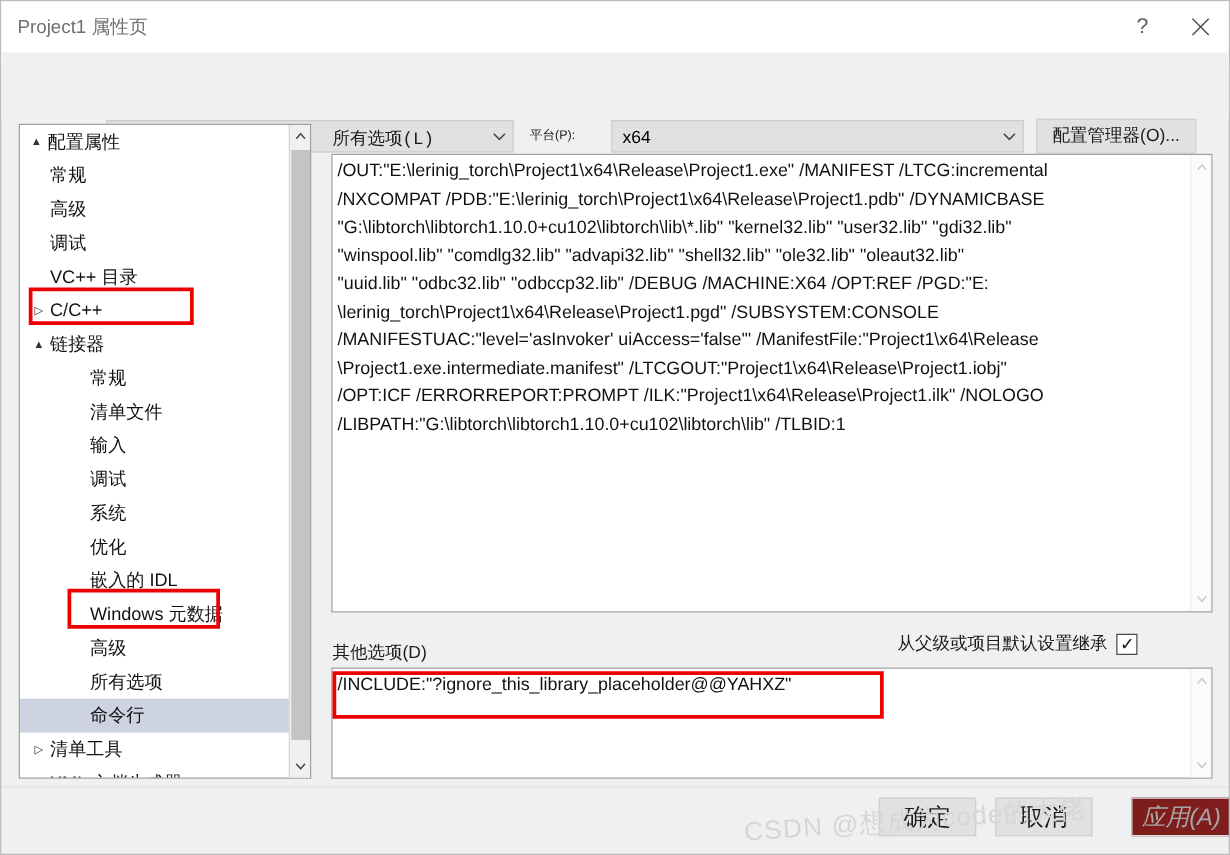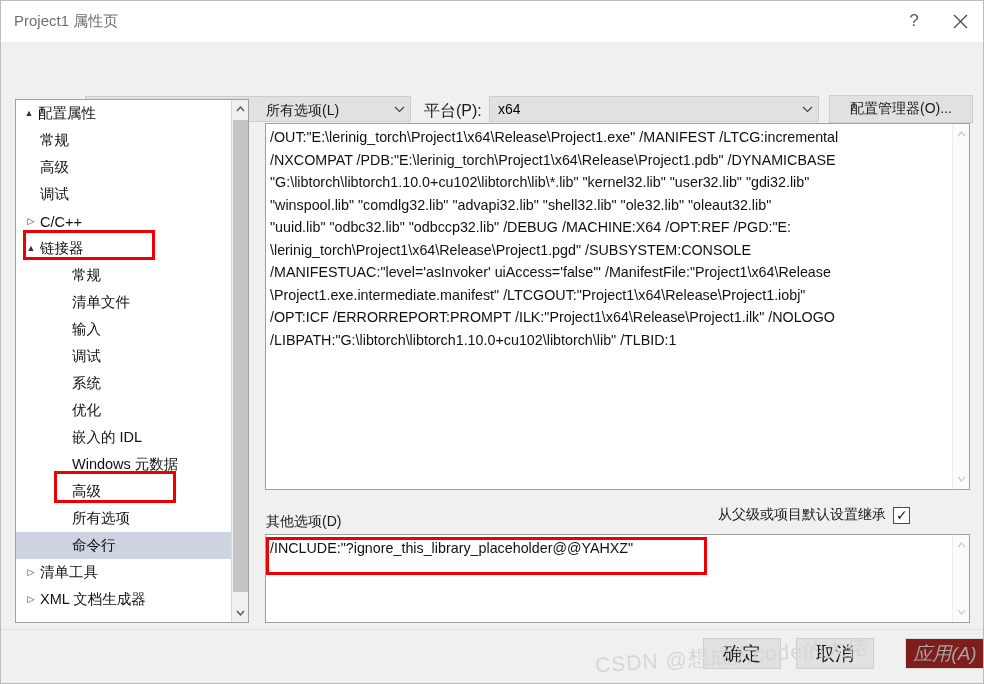--- a/index.html
+++ b/index.html
@@ -42,21 +42,21 @@
   #close-btn svg { display:block; }
 
   
   #config-row {
     position: absolute; left: 0; top: 41px;
     width: 984px; height: 53px;
     background: #f0f0f0;
   }
   .field-label {
     position: absolute;
-    font-size: 16px;
+    font-size: 10px;
     color: #1a1a1a;
     white-space: nowrap;
   }
   #config-label { left: 17px; top: 59px; }
   #platform-label { left: 423px; top: 59px; }
 
   .combo {
     position: absolute;
     background: #e1e1e1;
     border: 1px solid #cccccc;
@@ -74,21 +74,21 @@
   .combo .chev {
     width: 22px;
     display: flex; align-items: center; justify-content: center;
     color: #444;
   }
   #config-combo { left: 84px; top: 54px; width: 326px; }
   #platform-combo { left: 488px; top: 54px; width: 330px; }
 
   #cfgmgr-btn {
     position: absolute; left: 828px; top: 53px;
-    width: 144px; height: 28px;
+    width: 128px; height: 28px;
     background: #e1e1e1;
     border: 1px solid #cfcfcf;
     font-size: 14px;
     color: #1a1a1a;
     display: flex; align-items: center; justify-content: center;
     white-space: nowrap;
   }
 
   
   #tree-panel {
@@ -147,21 +147,21 @@
     background: #c4c4c4;
   }
 
   
   .section-label {
     position: absolute;
     font-size: 14px;
     color: #1a1a1a;
     white-space: nowrap;
   }
-  #alloptions-label { left: 265px; top: 101px; }
+  #alloptions-label { left: 265px; top: 101px; font-family: Liberation Mono, monospace; }
   #otheroptions-label { left: 265px; top: 512px; }
 
   .textbox {
     position: absolute;
     background: #ffffff;
     border: 1px solid #a0a0a0;
     overflow: hidden;
   }
   #alloptions-box { left: 264px; top: 122px; width: 705px; height: 367px; }
   #otheroptions-box { left: 264px; top: 533px; width: 705px; height: 89px; }
@@ -302,20 +302,24 @@
           <span class="arrow"></span>
           <span class="tlabel">常规</span>
         </div>
         <div class="tnode lvl1">
           <span class="arrow"></span>
           <span class="tlabel">高级</span>
         </div>
         <div class="tnode lvl1">
           <span class="arrow"></span>
           <span class="tlabel">调试</span>
+        </div>
+        <div class="tnode lvl1">
+          <span class="arrow"></span>
+          <span class="tlabel">VC++ 目录</span>
         </div>
         <div class="tnode lvl1">
           <span class="arrow">▷</span>
           <span class="tlabel">C/C++</span>
         </div>
         <div class="tnode lvl1">
           <span class="arrow">▲</span>
           <span class="tlabel">链接器</span>
         </div>
         <div class="tnode lvl2">

